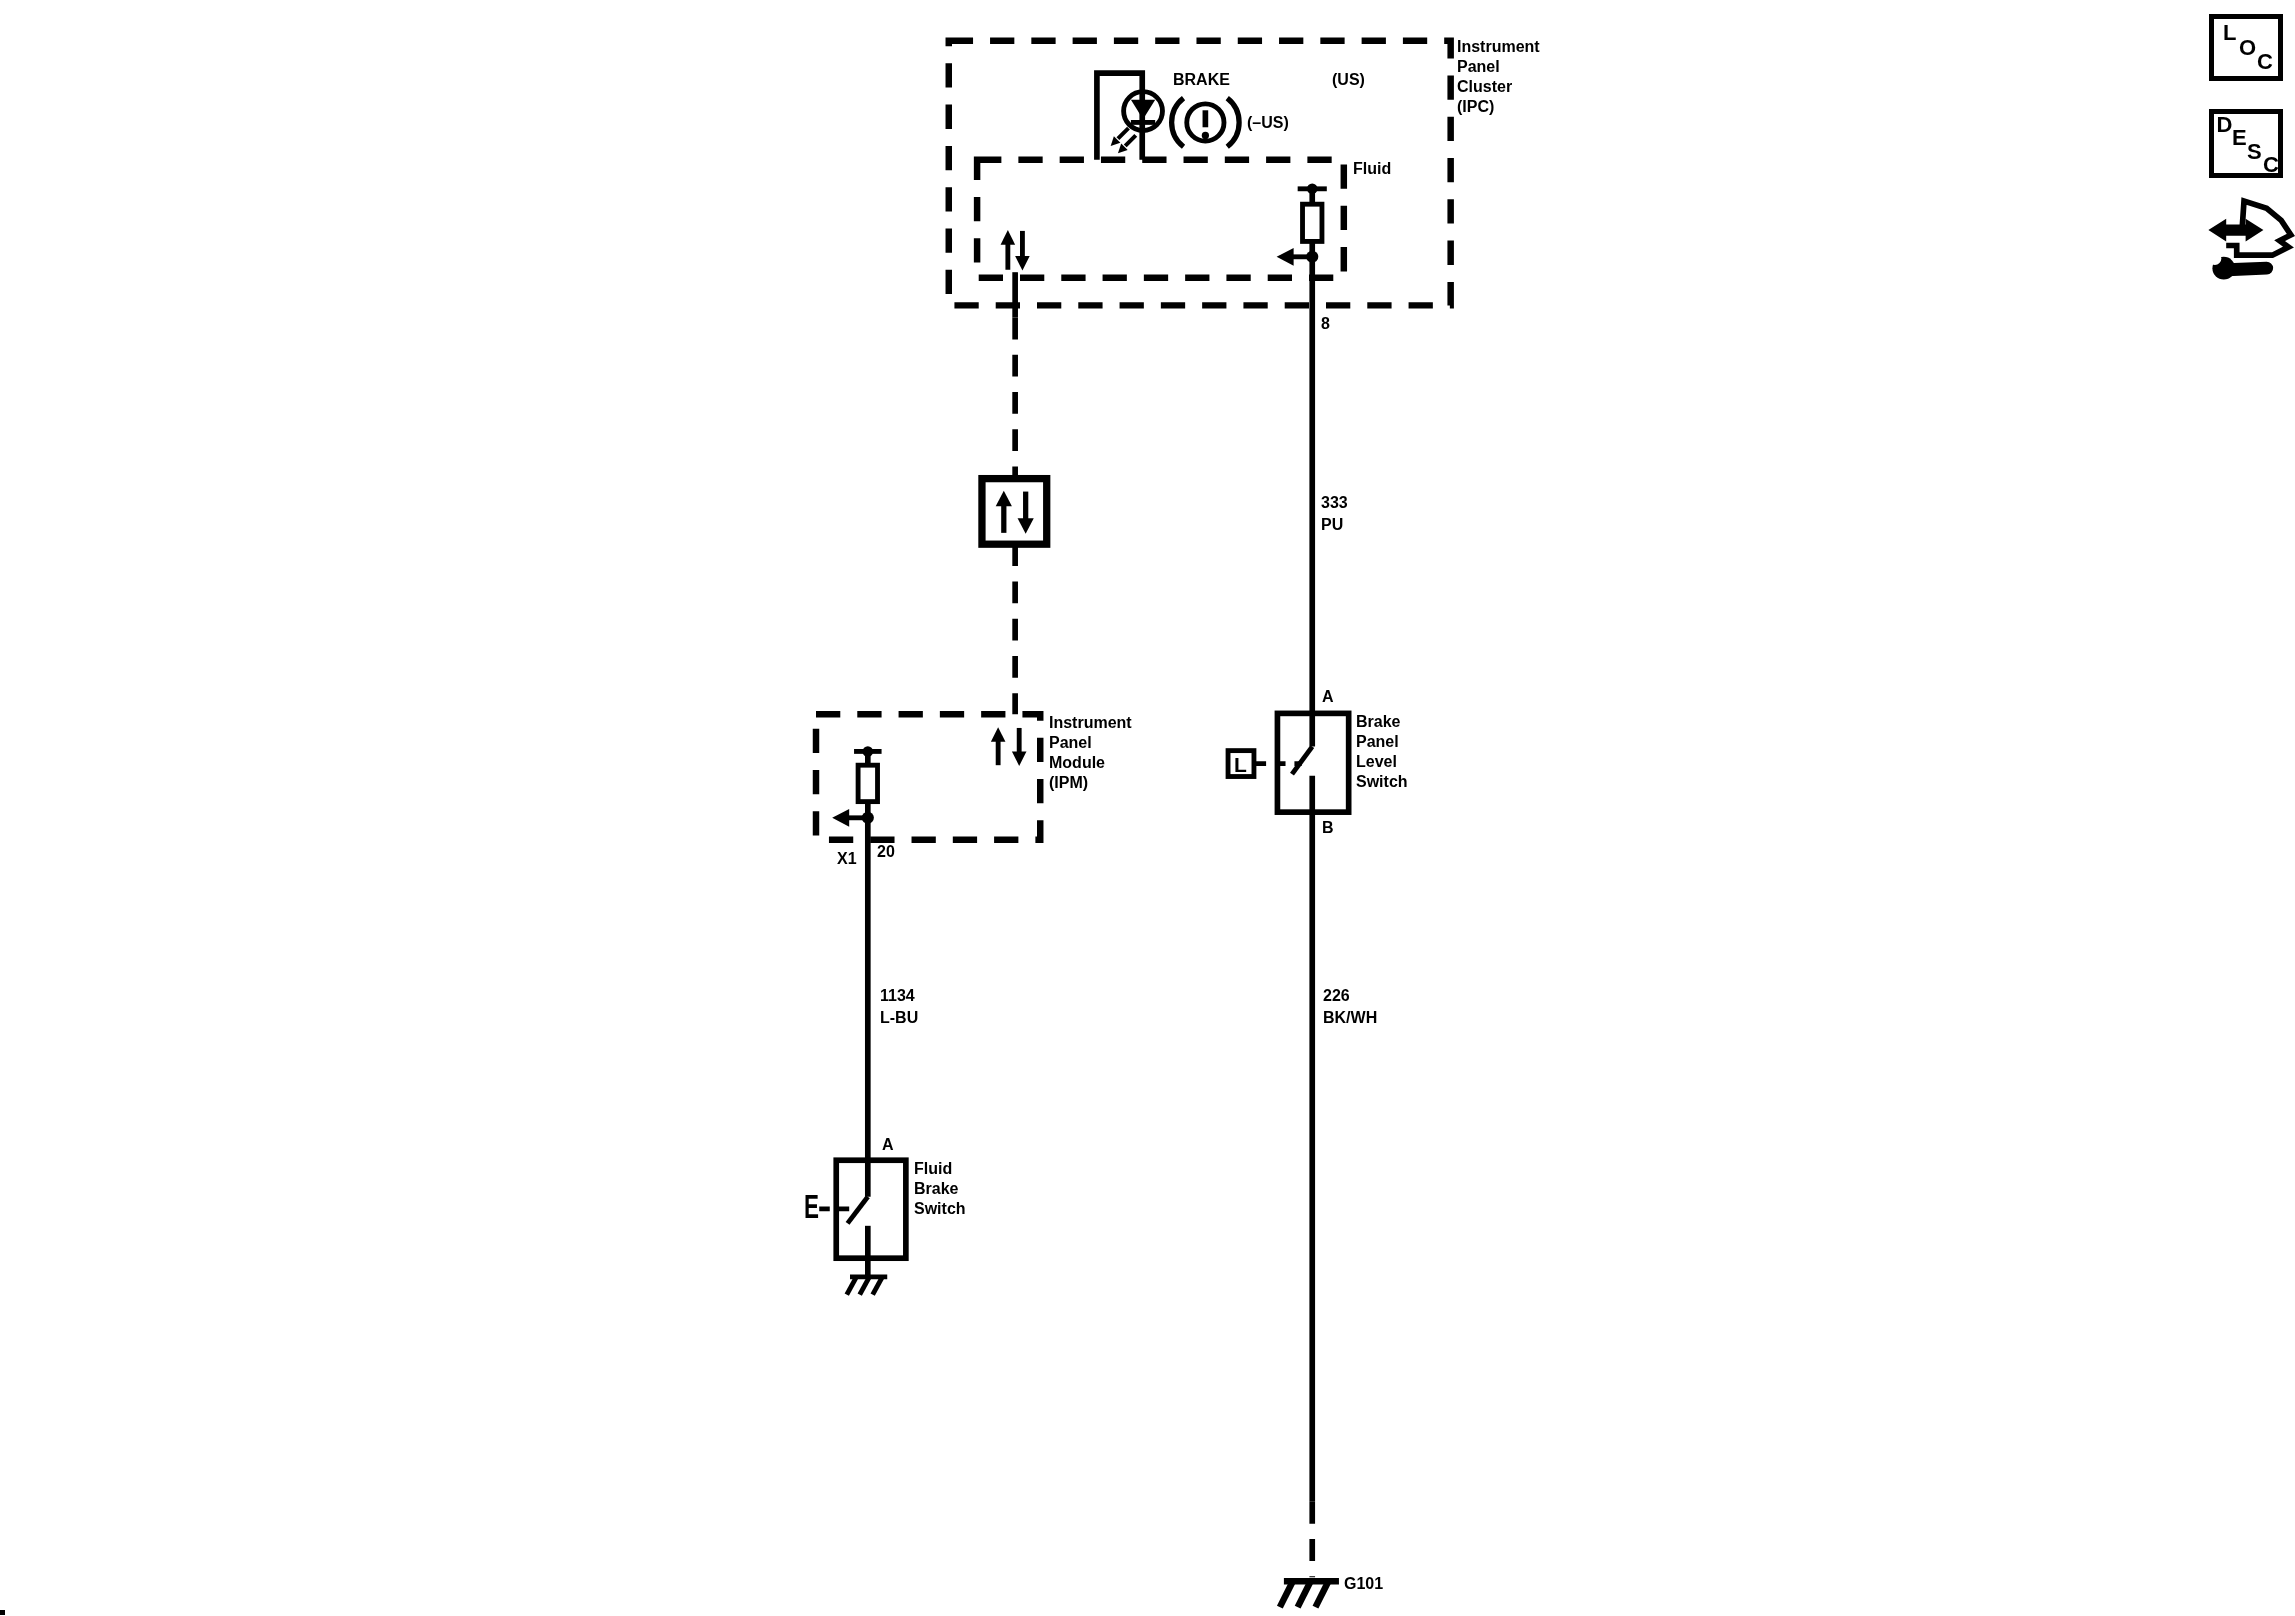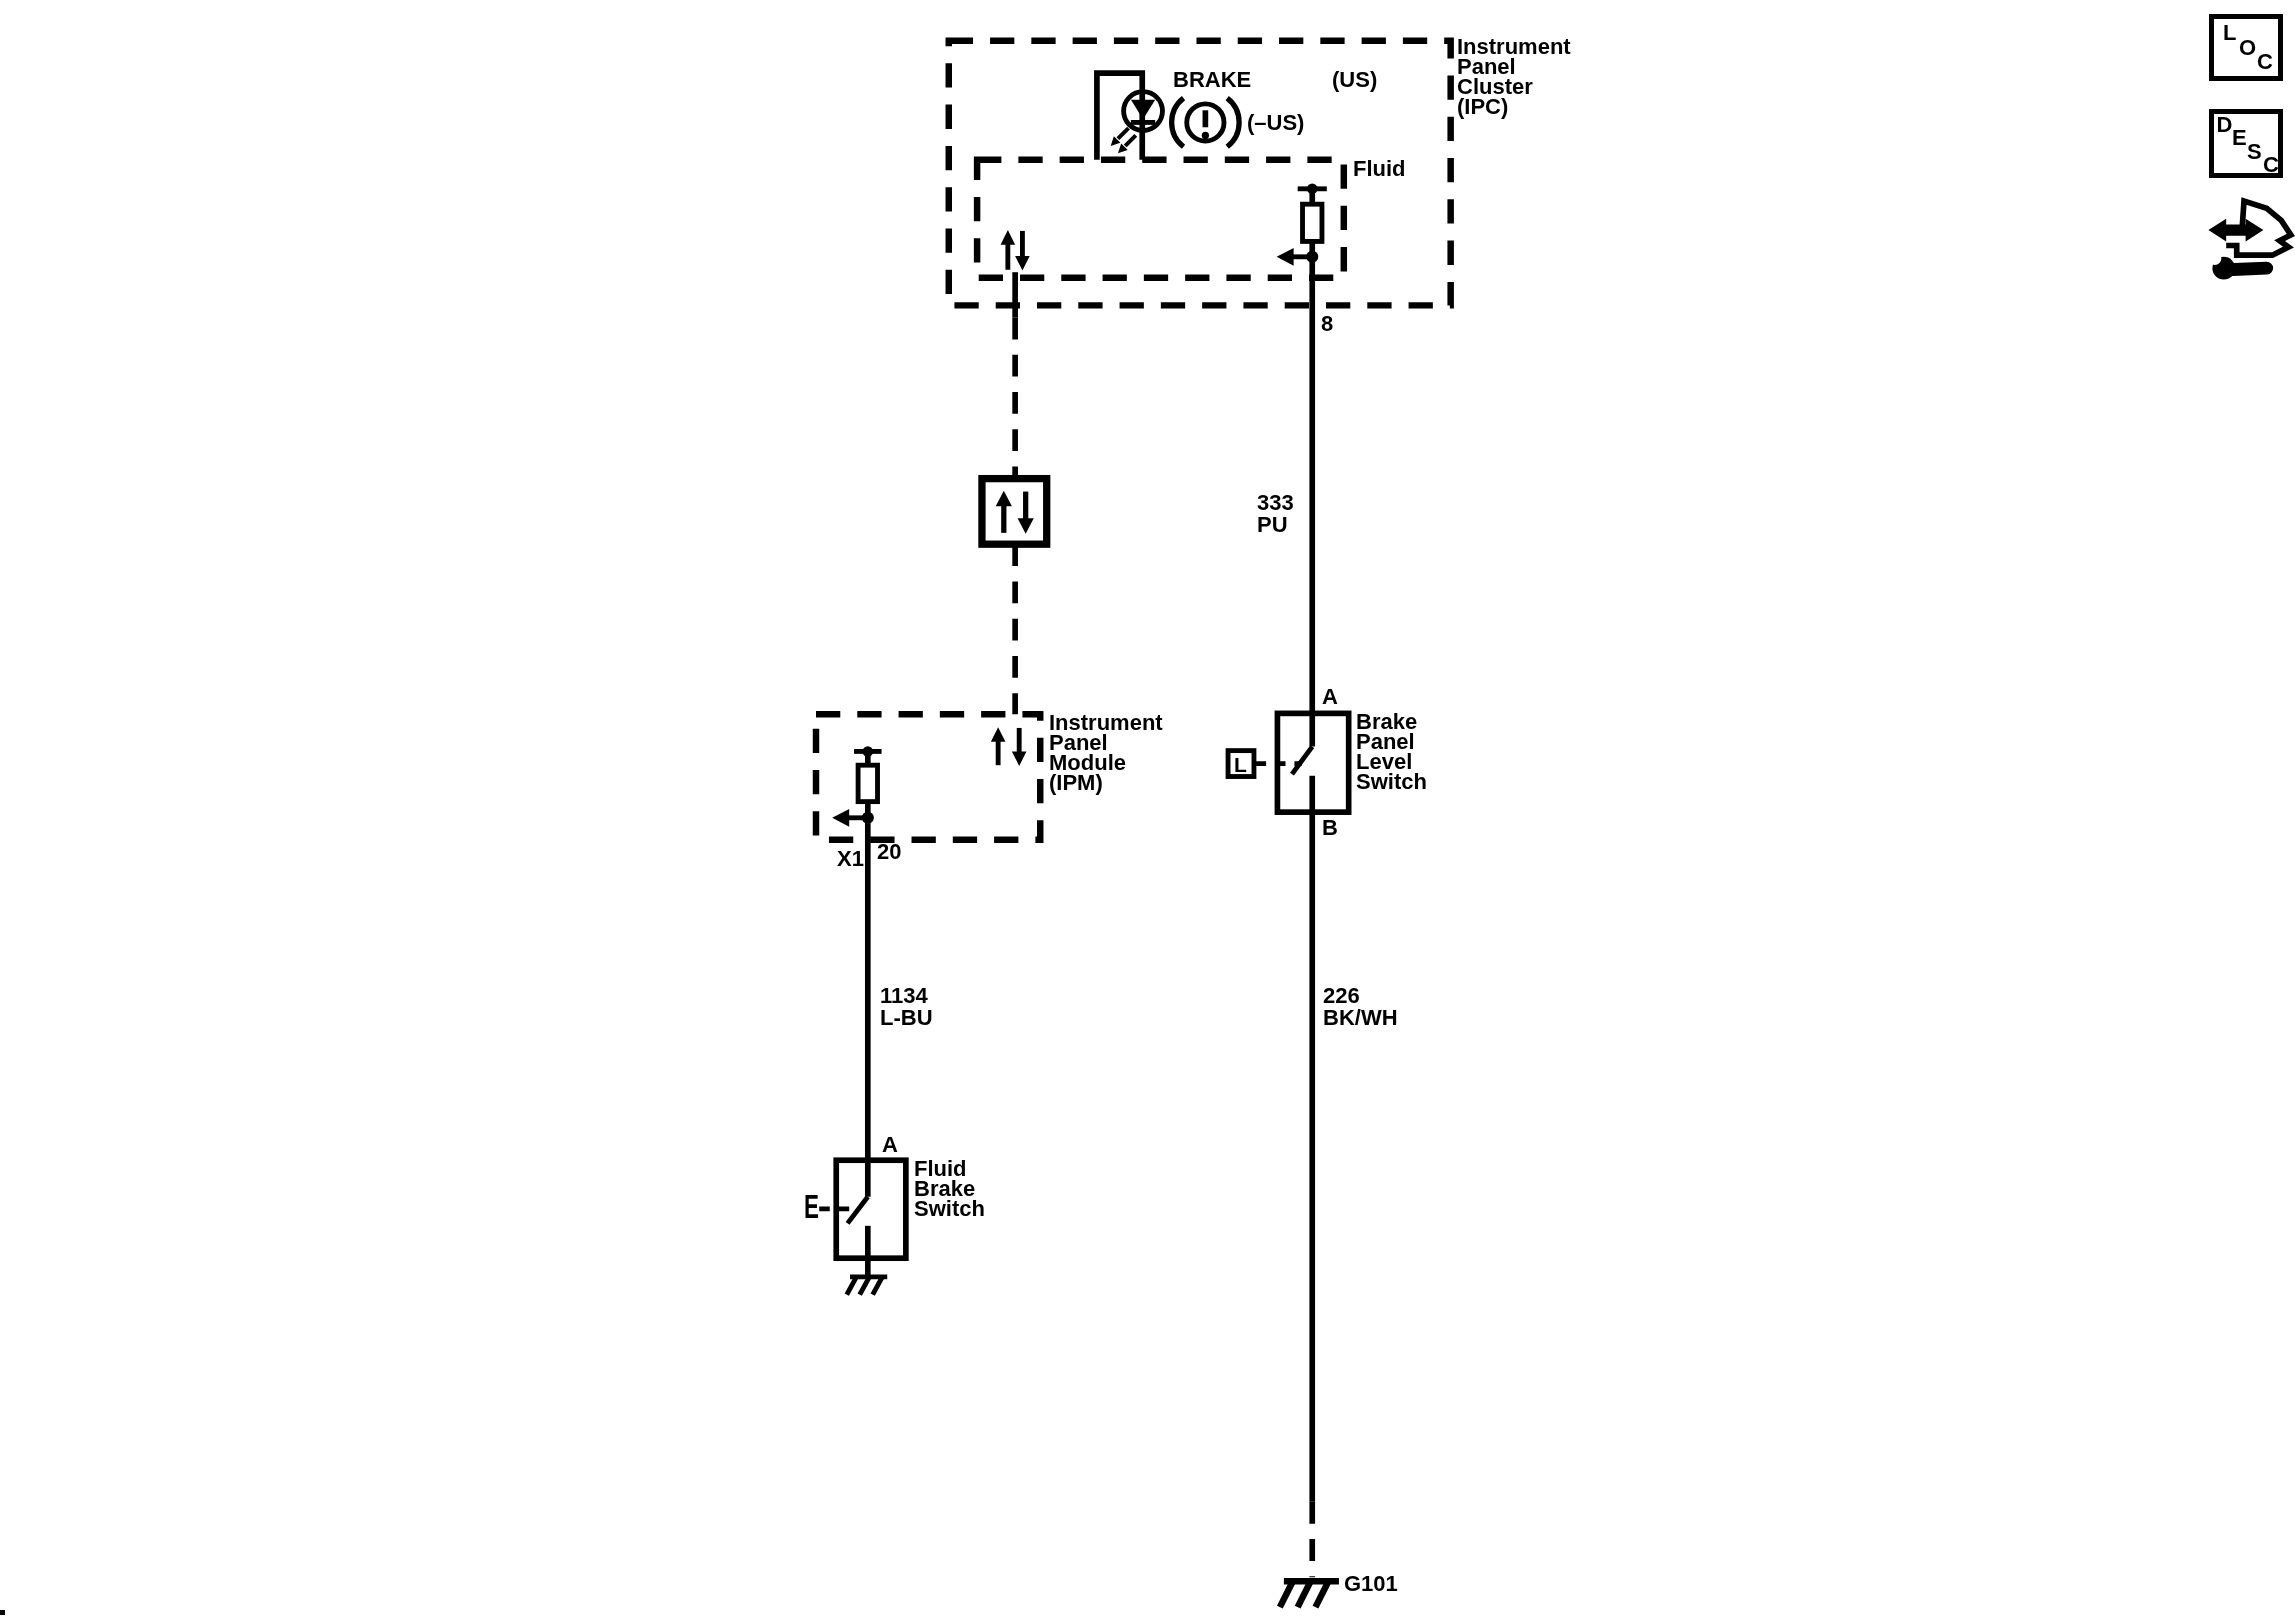--- a/index.html
+++ b/index.html
@@ -1,19 +1,19 @@
 <!DOCTYPE html>
 <html style="font-size:13px"><head>
 <meta charset="utf-8">
 <style>
   html,body{margin:0;padding:0;background:#ffffff;}
   .page{position:relative;width:2295px;height:1617px;background:#ffffff;overflow:hidden;
         font-family:"Liberation Sans","DejaVu Sans",sans-serif;color:#000;}
   svg.art{position:absolute;left:0;top:0;}
-  .lbl{position:absolute;font-weight:700;font-size:22px;line-height:20px;white-space:nowrap;color:#000;}
+  .lbl{position:absolute;font-weight:700;font-size:16px;line-height:20px;white-space:nowrap;color:#000;}
   .lbl span{display:block;}
   .wire-lbl span{display:block;line-height:22px;}
   .lbl-e{font-size:34px;line-height:27.5px;transform:scaleX(.66);transform-origin:left top;}
   .lbl-l{font-size:21px;line-height:21px;}
   .corner-box{position:absolute;width:74px;box-sizing:border-box;border:5.7px solid #000;background:#fff;}
   .corner-letter{position:absolute;font-weight:700;font-size:22px;line-height:22px;color:#000;}
   .corner-dot{position:absolute;left:0px;top:1610px;width:4.9px;height:4.9px;background:#000;}
 </style>
 </head>
 <body>
@@ -158,21 +158,21 @@
   </div>
 
   <div class="lbl" style="left:1353px;top:159px">Fluid</div>
 
   <div class="lbl" style="left:1173px;top:70px">BRAKE</div>
   <div class="lbl" style="left:1332px;top:70px">(US)</div>
   <div class="lbl" style="left:1247px;top:113px">(–US)</div>
 
   <div class="lbl" style="left:1321px;top:314px">8</div>
 
-  <div class="lbl wire-lbl" style="left:1257px;top:492px">
+  <div class="lbl wire-lbl" style="left:1321px;top:492px">
     <span>333</span>
     <span>PU</span>
   </div>
 
   <div class="lbl" style="left:1322px;top:687px">A</div>
 
   <div class="lbl" style="left:1356px;top:712px">
     <span>Brake</span>
     <span>Panel</span>
     <span>Level</span>

